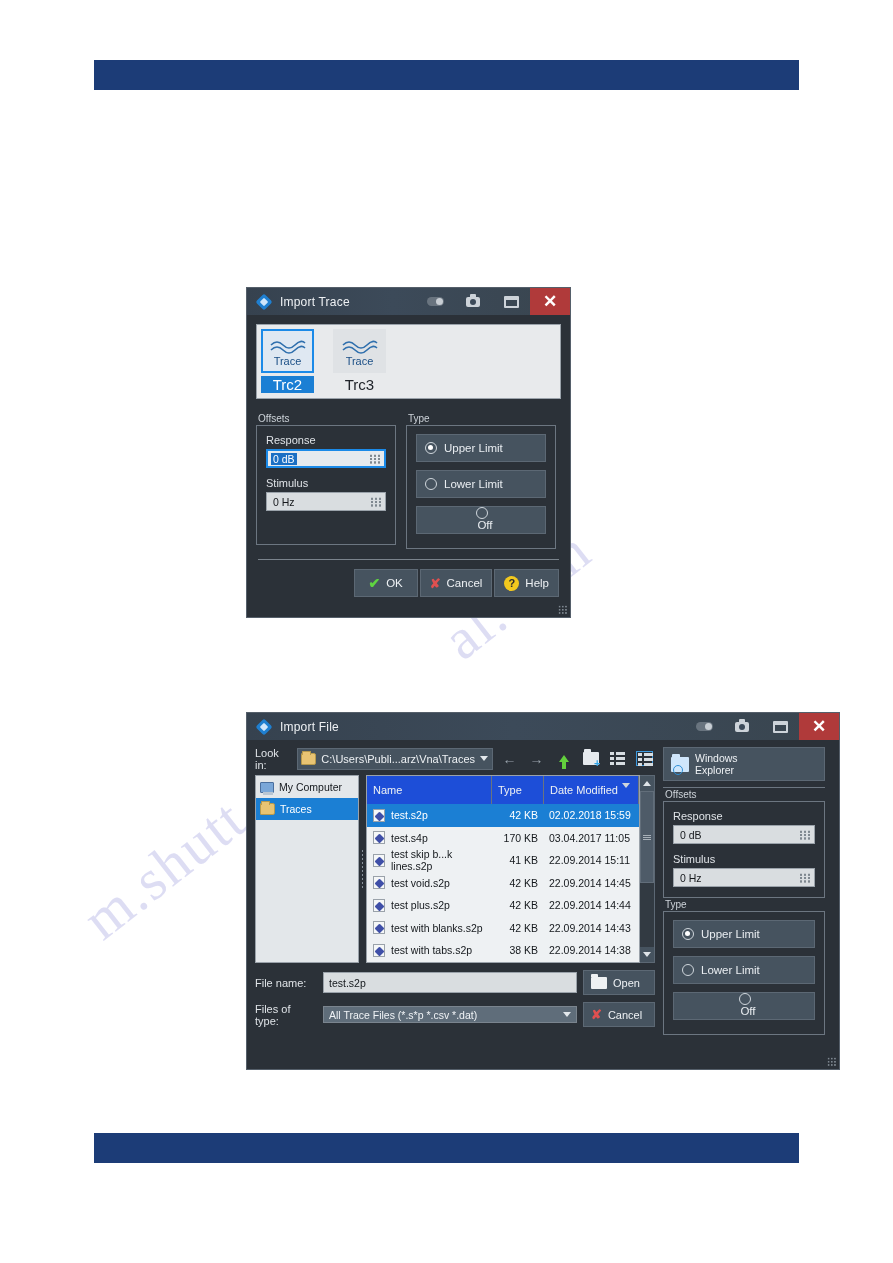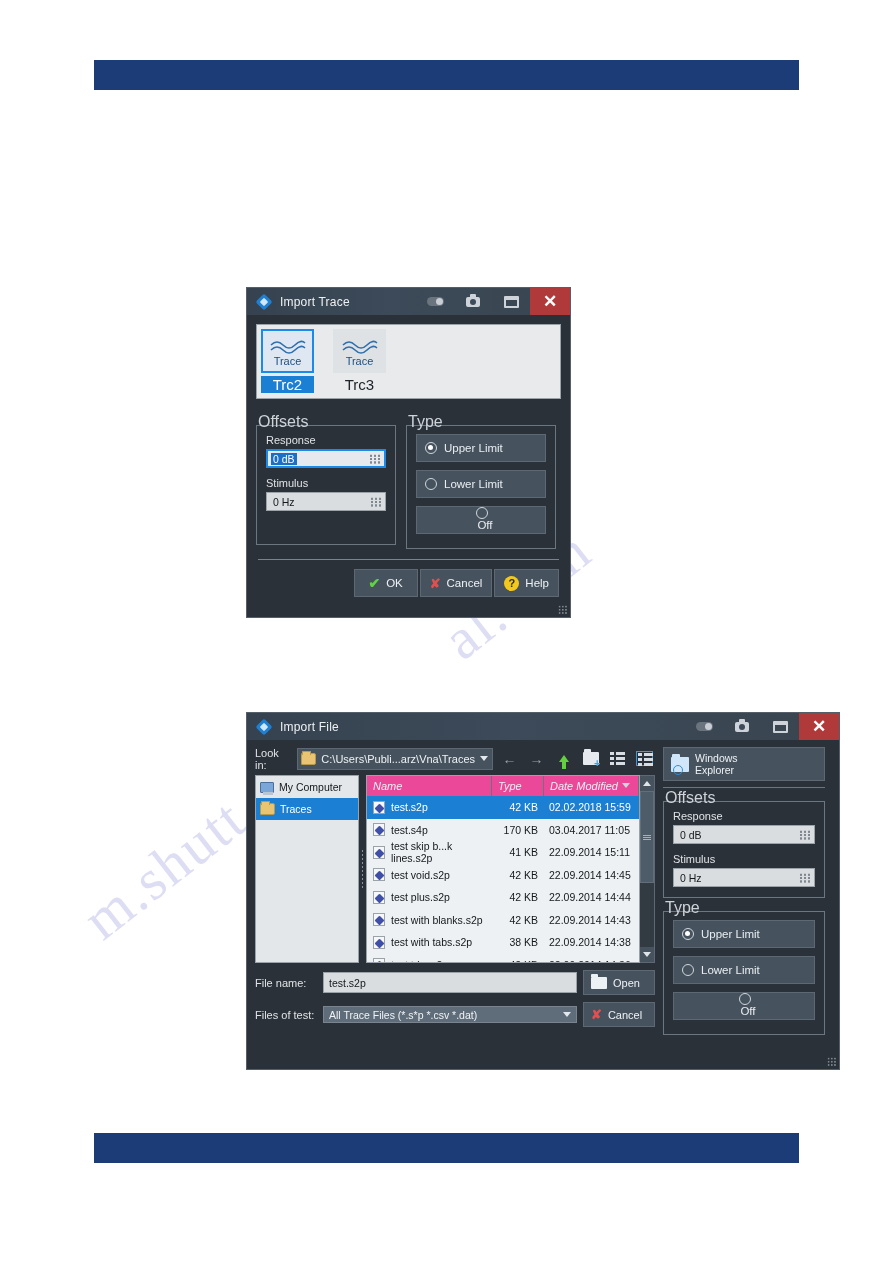--- a/index.html
+++ b/index.html
@@ -128,21 +128,21 @@
     border: 2px solid #cdd3d9;
     border-top-width: 4px;
     border-radius: 1px;
   }
 
   .dlg-body { padding: 9px; }
 
   .group { position: relative; margin-top: 13px; }
   .group > .g-label {
     position: absolute; top: -12px; left: 2px;
-    font-size: 16px; color: #cdd3d9;
+    font-size: 10px; color: #cdd3d9;
   }
   .group > .g-box {
     border: 1px solid #6c7681;
     padding: 8px 9px 10px 9px;
   }
 
   .fld-label { font-size: 11px; color: #dfe3e7; margin-bottom: 3px; }
 
   .spin {
     height: 19px;
@@ -405,25 +405,24 @@
     background-size: 3px 4px;
   }
   .list-pane {
     flex: 1;
     border: 1px solid #9aa2aa;
     background: #eef1f3;
     display: flex; flex-direction: column;
     overflow: hidden;
   }
   .lp-head {
-    display: flex; height: 20px;
-    background: #ec4899;
+    display: flex; height: 28px;
+    background: #1d4ed8;
     color: #eef1f4; font-size: 11px;
     flex: none;
-    font-style: italic;
   }
   .lp-head > div {
     border-right: 1px solid #69747f;
     display: flex; align-items: center;
     padding-left: 6px;
   }
   .col-name { flex: 1; }
   .col-size { width: 52px; }
   .col-date { width: 95px; border-right: none; position: relative; }
   .sort-caret {
@@ -811,21 +810,21 @@
             <span class="fname-input">
               <span>test.s2p</span>
             </span>
             <span class="sidebtn">
               <span class="open-ic"></span>
               <span>Open</span>
             </span>
           </div>
 
           <div class="ftype-row">
-            <span class="fr-lbl">Files of test:</span>
+            <span class="fr-lbl">Files of type:</span>
             <span class="ftype-combo">
               <span>All Trace Files (*.s*p *.csv *.dat)</span>
               <span class="caret-d"></span>
             </span>
             <span class="sidebtn">
               <span class="ic-x">✘</span>
               <span>Cancel</span>
             </span>
           </div>
         </div>

